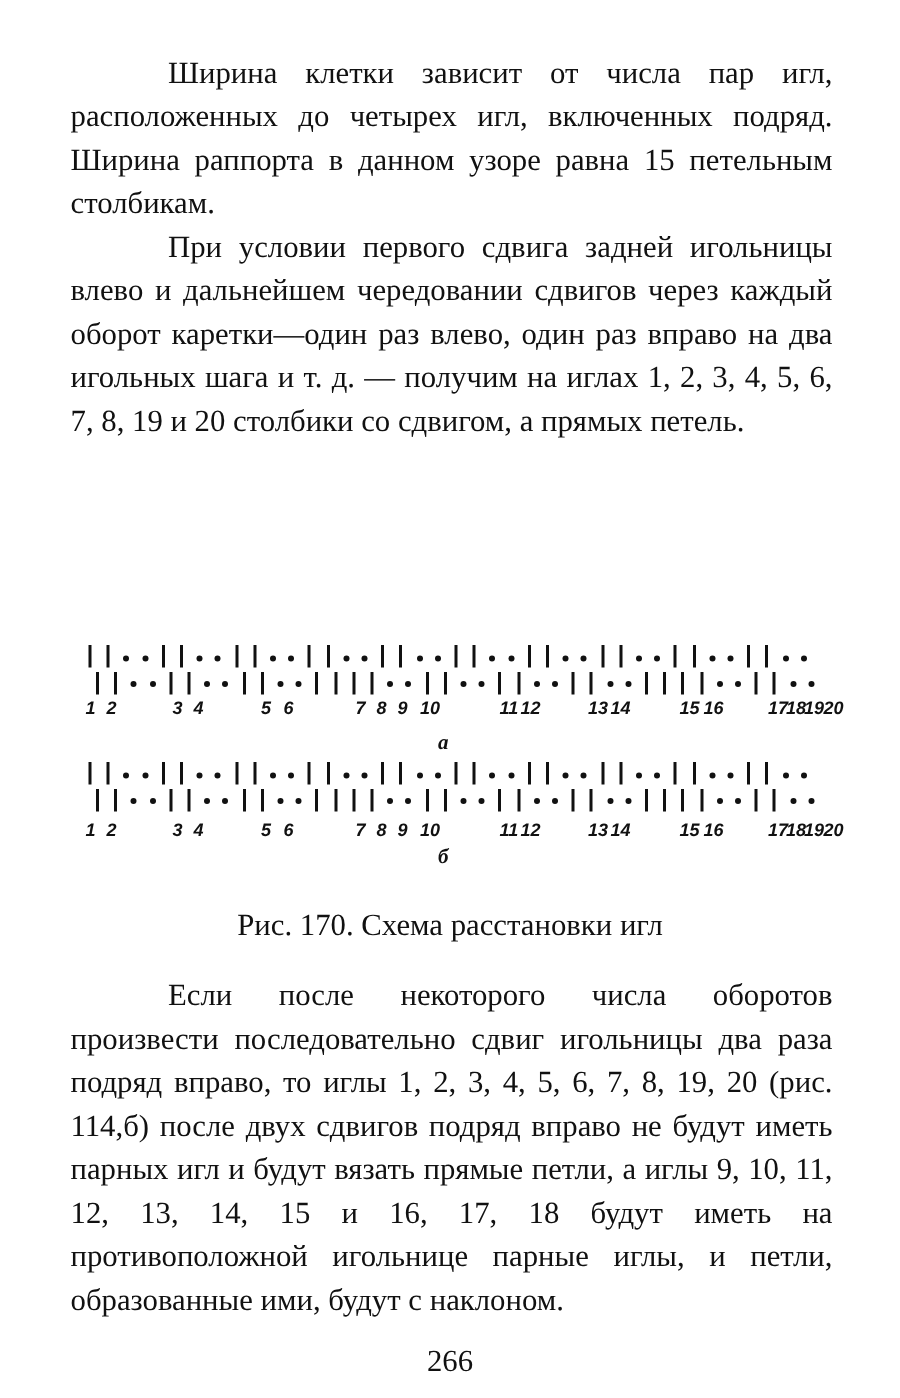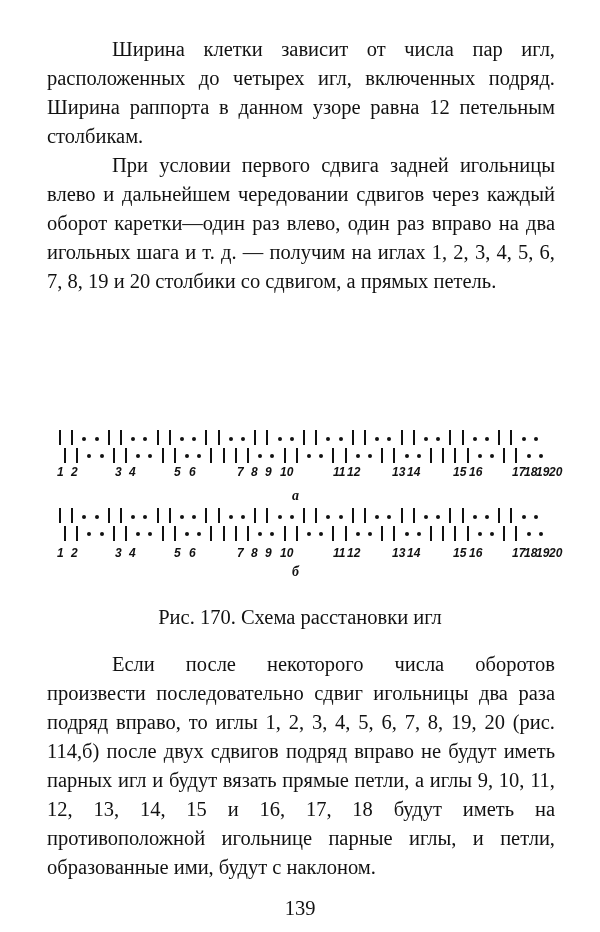--- a/index.html
+++ b/index.html
@@ -14,21 +14,21 @@
   .dot { position:absolute; width:4px; height:4px; border-radius:50%; background:#111; }
   .num { position:absolute; font-family:"Liberation Sans", sans-serif; font-style:italic; font-weight:bold; font-size:12px; }
   .sublabel { position:absolute; font-style:italic; font-weight:bold; font-size:14px; }
   .caption { position:absolute; top:606px; left:0; width:600px; text-align:center; font-size:20.5px; }
   .page-number { position:absolute; top:897px; left:0; width:600px; text-align:center; font-size:20.5px; }
 </style>
 </head>
 <body>
 
 <div id="block1" class="text-block">
-  <p class="para">Ширина клетки зависит от числа пар игл, расположенных до четырех игл, включенных подряд. Ширина раппорта в данном узоре равна 12 петельным столбикам.</p>
+  <p class="para">Ширина клетки зависит от числа пар игл, расположенных до четырех игл, включенных подряд. Ширина раппорта в данном узоре равна 15 петельным столбикам.</p>
   <p class="para">При условии первого сдвига задней игольницы влево и дальнейшем чередовании сдвигов через каждый оборот каретки—один раз влево, один раз вправо на два игольных шага и т. д. — получим на иглах 1, 2, 3, 4, 5, 6, 7, 8, 19 и 20 столбики со сдвигом, а прямых петель.</p>
 </div>
 
 <div class="figure">
   <div id="rowA" style="position:absolute;left:0;top:0;width:500px;height:60px;">
       <div class="nd" style="left: 4px; top: 2px; height: 15px;"></div>
       <div class="nd" style="left: 16.2px; top: 2px; height: 15px;"></div>
       <div class="dot" style="left: 27.4px; top: 9px;"></div>
       <div class="dot" style="left: 39.6px; top: 9px;"></div>
       <div class="nd" style="left: 52.8px; top: 2px; height: 15px;"></div>
@@ -233,13 +233,13 @@
     </div>
   <div class="sublabel" style="left:237px;top:136px;">б</div>
 </div>
 
 <div class="caption">Рис. 170. Схема расстановки игл</div>
 
 <div id="block2" class="text-block">
   <p class="para">Если после некоторого числа оборотов произвести последовательно сдвиг игольницы два раза подряд вправо, то иглы 1, 2, 3, 4, 5, 6, 7, 8, 19, 20 (рис. 114,б) после двух сдвигов подряд вправо не будут иметь парных игл и будут вязать прямые петли, а иглы 9, 10, 11, 12, 13, 14, 15 и 16, 17, 18 будут иметь на противоположной игольнице парные иглы, и петли, образованные ими, будут с наклоном.</p>
 </div>
 
-<div class="page-number">139</div>
+<div class="page-number">266</div>
 
 </body></html>

